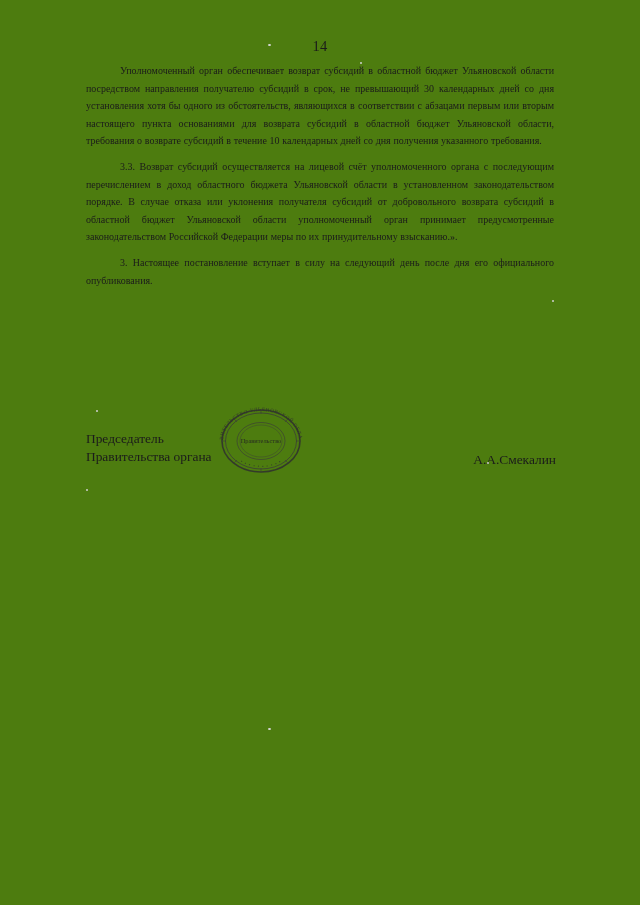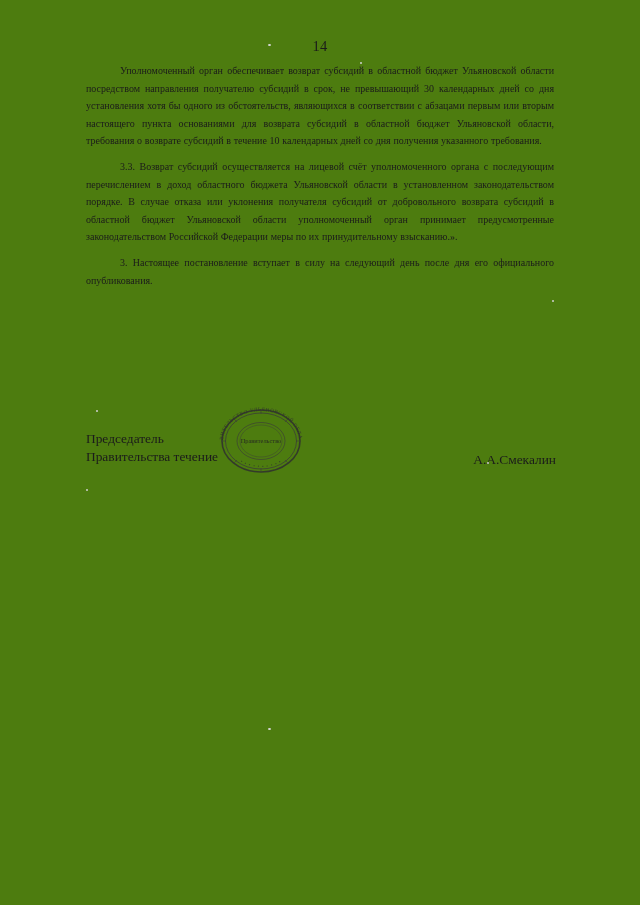--- a/index.html
+++ b/index.html
@@ -93,21 +93,21 @@
   <div class="page-number">14</div>
 
   <div class="body-text">
     <p class="para">Уполномоченный орган обеспечивает возврат субсидий в областной бюджет Ульяновской области посредством направления получателю субсидий в срок, не превышающий 30 календарных дней со дня установления хотя бы одного из обстоятельств, являющихся в соответствии с абзацами первым или вторым настоящего пункта основаниями для возврата субсидий в областной бюджет Ульяновской области, требования о возврате субсидий в течение 10 календарных дней со дня получения указанного требования.</p>
     <p class="para">3.3. Возврат субсидий осуществляется на лицевой счёт уполномоченного органа с последующим перечислением в доход областного бюджета Ульяновской области в установленном законодательством порядке. В случае отказа или уклонения получателя субсидий от добровольного возврата субсидий в областной бюджет Ульяновской области уполномоченный орган принимает предусмотренные законодательством Российской Федерации меры по их принудительному взысканию.».</p>
     <p class="para">3. Настоящее постановление вступает в силу на следующий день после дня его официального опубликования.</p>
   </div>
 
   <div class="closing">
     <div class="line">Председатель</div>
-    <div class="line">Правительства течение</div>
+    <div class="line">Правительства органа</div>
     <div class="signer">А.А.Смекалин</div>
   </div>
 
   <div class="stamp">
     <svg width="104" height="70" viewBox="0 0 104 70" xmlns="http://www.w3.org/2000/svg">
       <defs>
         <path id="arcTop" d="M 14,35 A 38,30 0 0 1 90,35" fill="none"></path>
         <path id="arcBottom" d="M 18,35 A 34,27 0 0 0 86,35" fill="none"></path>
       </defs>
       <ellipse cx="52" cy="35" rx="39" ry="31" fill="none" stroke="#2f2f2f" stroke-width="1.6" opacity="0.85"></ellipse>

